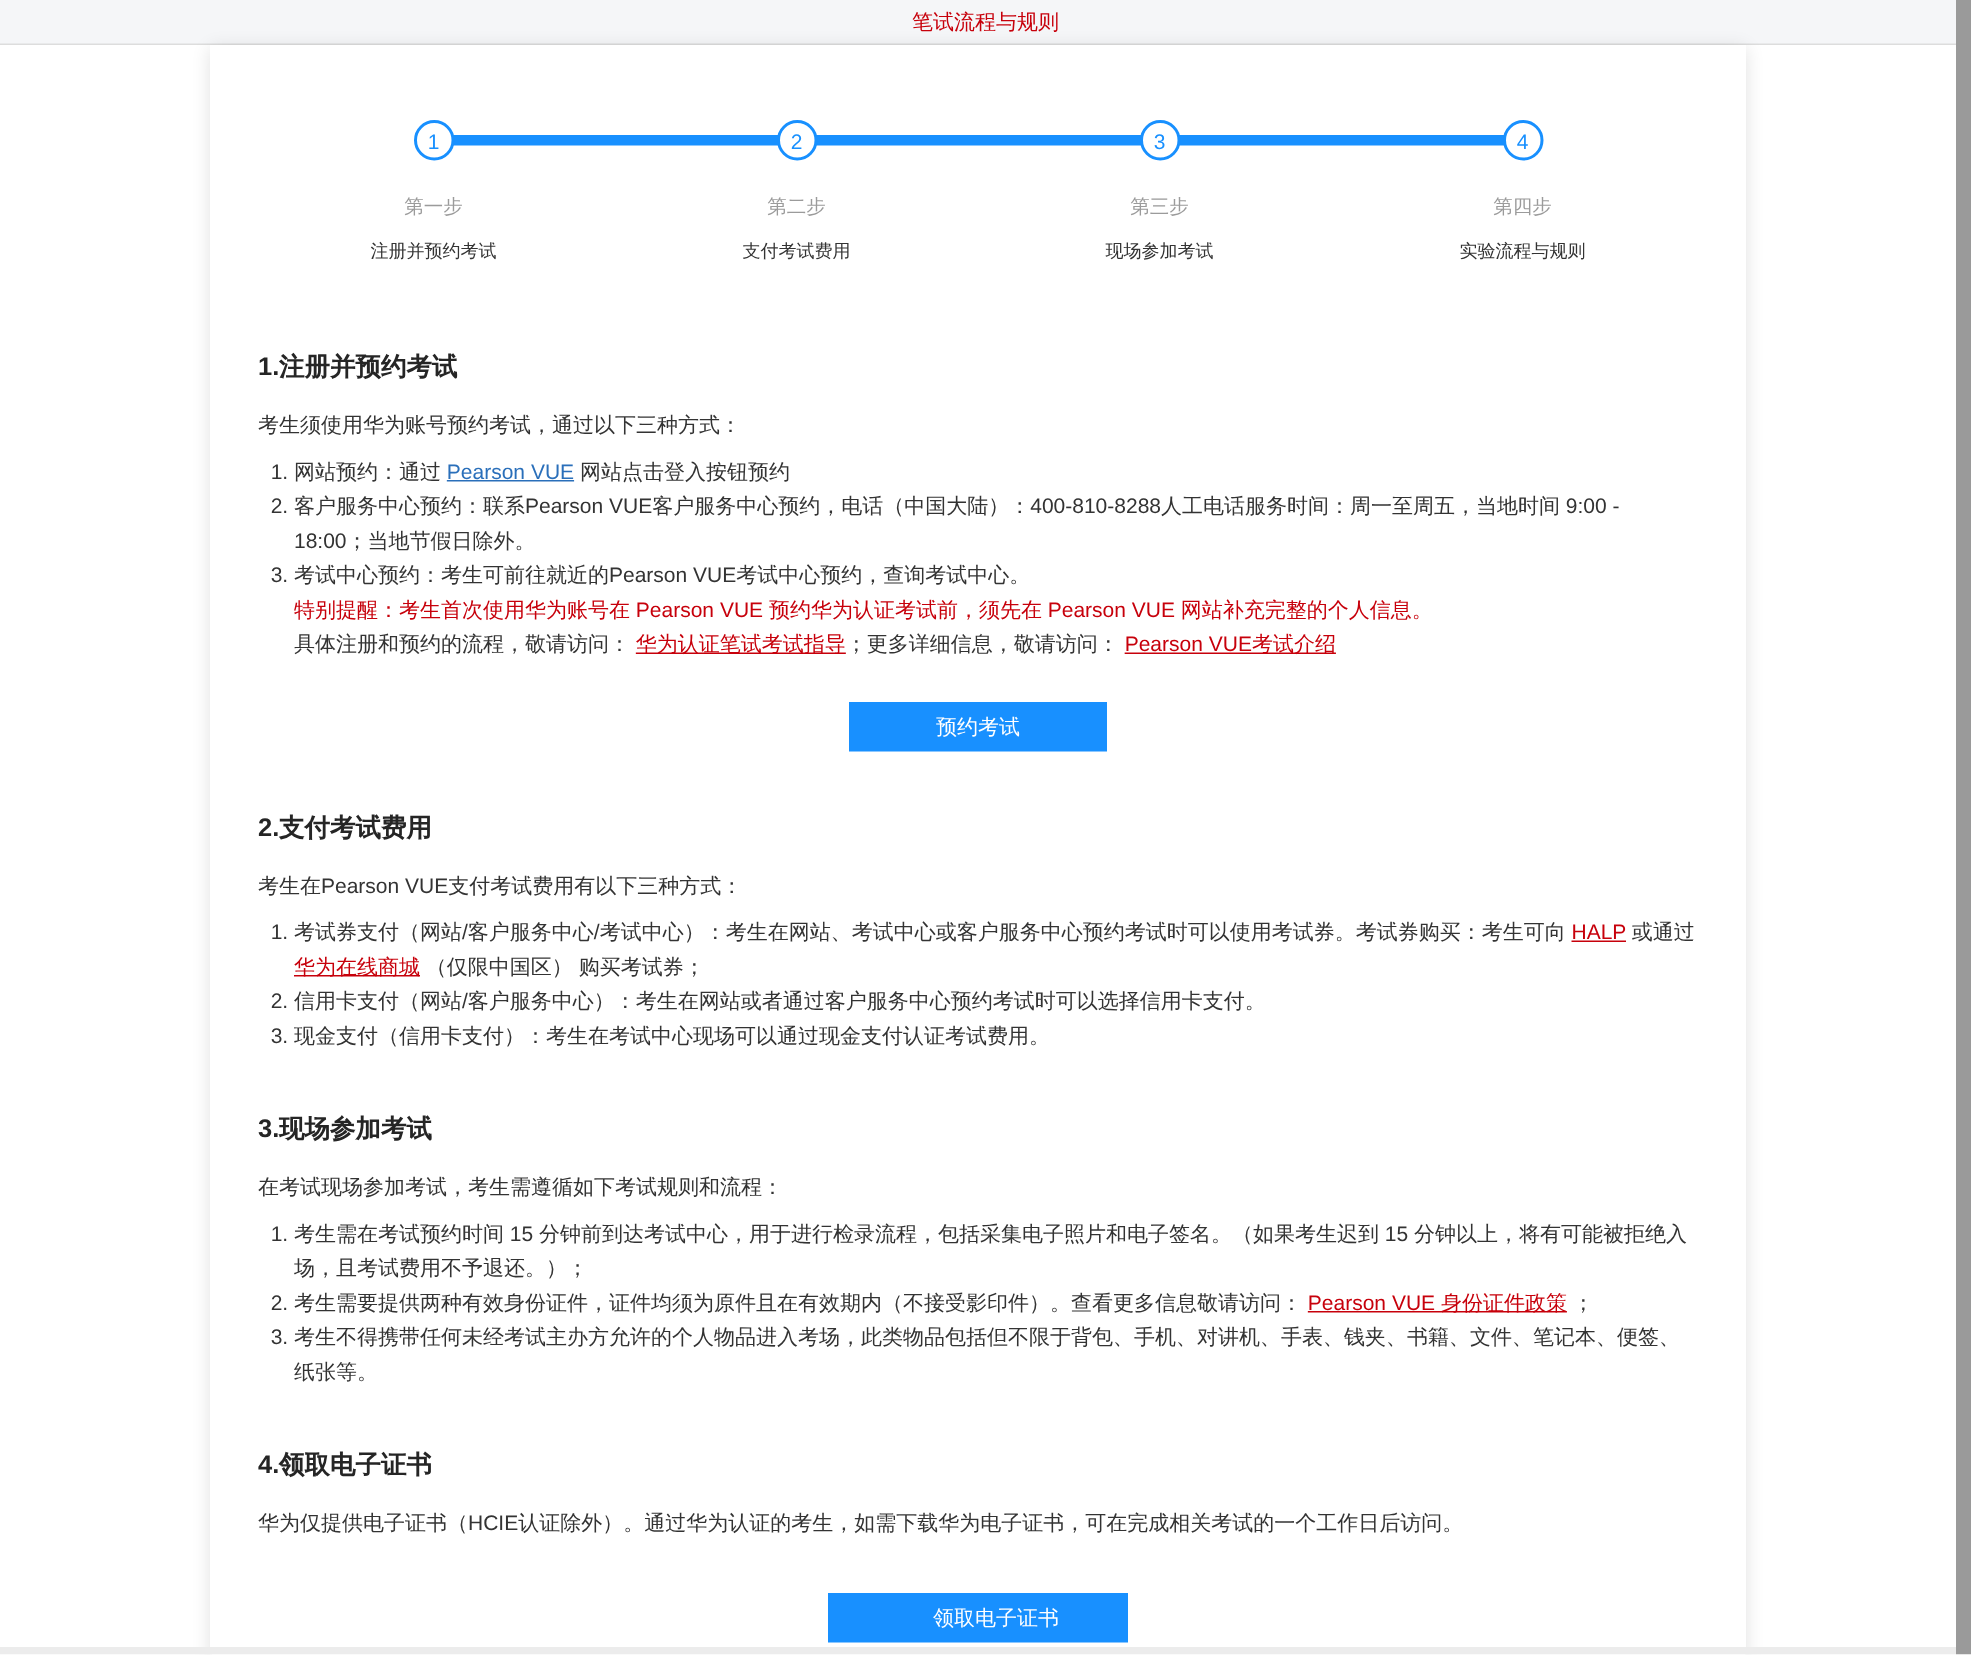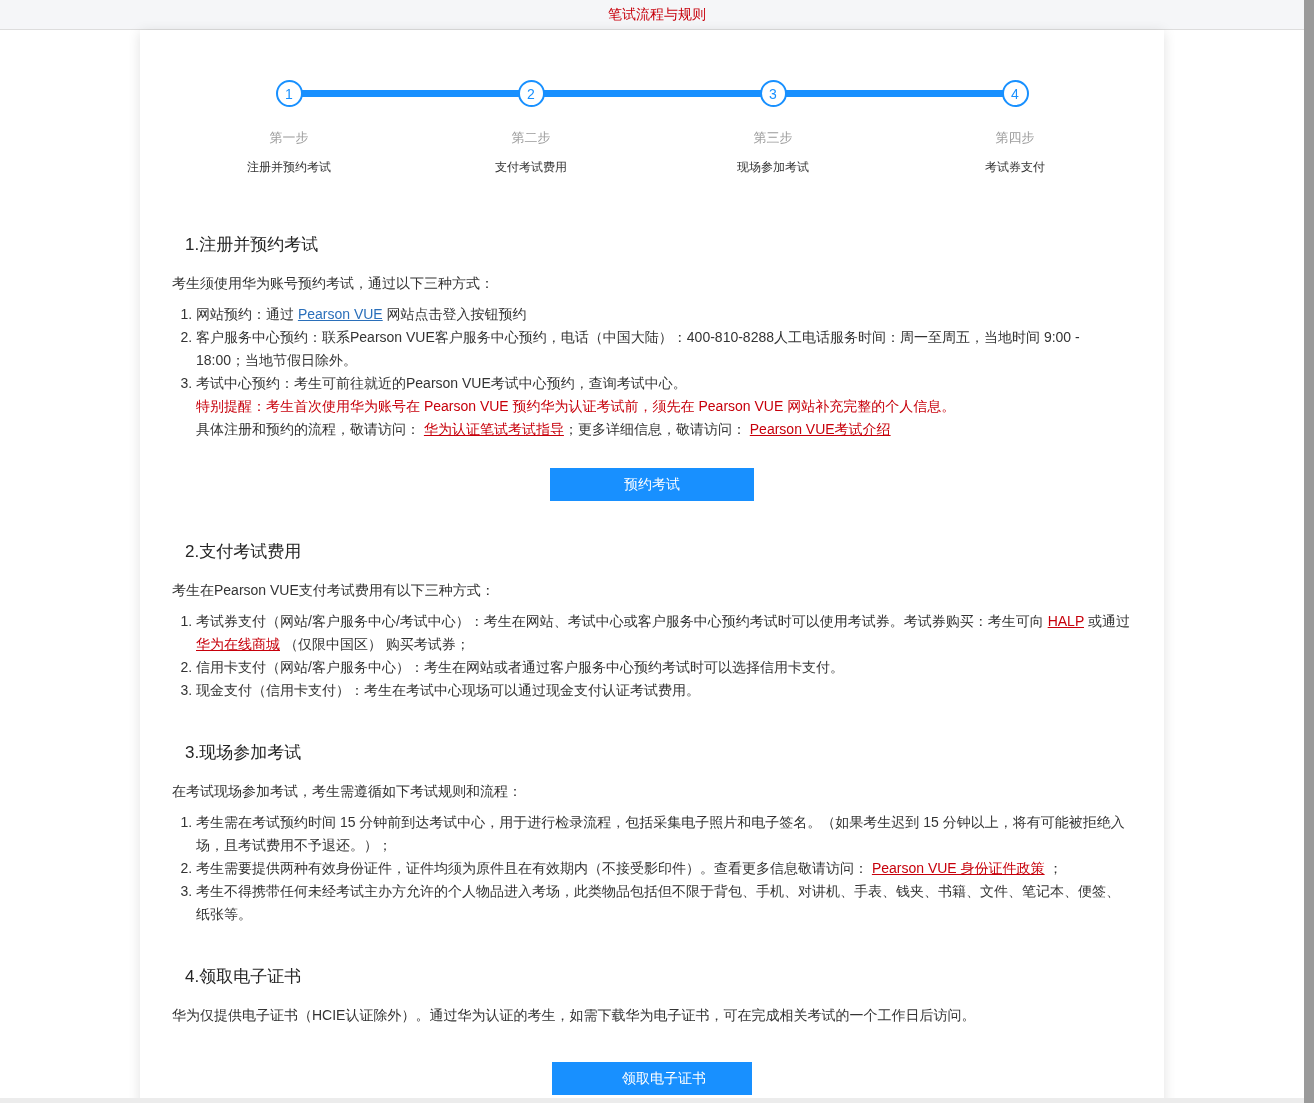--- a/index.html
+++ b/index.html
@@ -84,23 +84,23 @@
   }
   .step-name {
     margin-top: 12px;
     font-size: 12px;
     color: #333333;
   }
   
   .content { padding: 0 32px; }
   .sec-heading {
     font-size: 17px;
-    font-weight: normal;
+    font-weight: bold;
     color: #252525;
-    margin: 39px 13px 16px;
+    margin: 39px 0 16px;
   }
   .sec-heading.first { margin-top: 57px; }
   .content p { margin: 0 0 8px; line-height: 23px; }
   ol { margin: 0; padding-left: 24px; }
   ol li { line-height: 23px; }
   .link-blue { color: #2a6fba; text-decoration: underline; cursor: pointer; }
   .link-red { color: #c7000b; text-decoration: underline; cursor: pointer; }
   .red-text { color: #c7000b; }
   .btn-row { text-align: center; }
   .btn-row.row1 { margin: 27px 0 15px; }
@@ -110,21 +110,21 @@
     background: #1890ff;
     color: #ffffff;
     border: none;
     font-size: 14px;
     font-family: inherit;
     height: 33px;
     line-height: 33px;
     padding: 0;
     cursor: pointer;
   }
-  .btn.book { width: 204px; }
+  .btn.book { width: 172px; }
   .btn.cert { width: 200px; padding-left: 24px; }
 </style>
 </head>
 <body>
 
 <div class="topbar">
   <div class="topbar-inner">
     <div class="tab active">笔试流程与规则</div>
   </div>
 </div>
@@ -145,21 +145,21 @@
         <div class="step-name">支付考试费用</div>
       </div>
       <div class="step">
         <div class="step-circle">3</div>
         <div class="step-label">第三步</div>
         <div class="step-name">现场参加考试</div>
       </div>
       <div class="step">
         <div class="step-circle">4</div>
         <div class="step-label">第四步</div>
-        <div class="step-name">考试券支付</div>
+        <div class="step-name">实验流程与规则</div>
       </div>
     </div>
 
     <div class="content">
 
       <div class="sec-heading first">1.注册并预约考试</div>
       <p>考生须使用华为账号预约考试，通过以下三种方式：</p>
       <ol>
         <li><span>网站预约：通过 </span><a class="link-blue">Pearson VUE</a><span> 网站点击登入按钮预约</span></li>
         <li><span>客户服务中心预约：联系Pearson VUE客户服务中心预约，电话（中国大陆）：400-810-8288人工电话服务时间：周一至周五，当地时间 9:00 - 18:00；当地节假日除外。</span></li>

